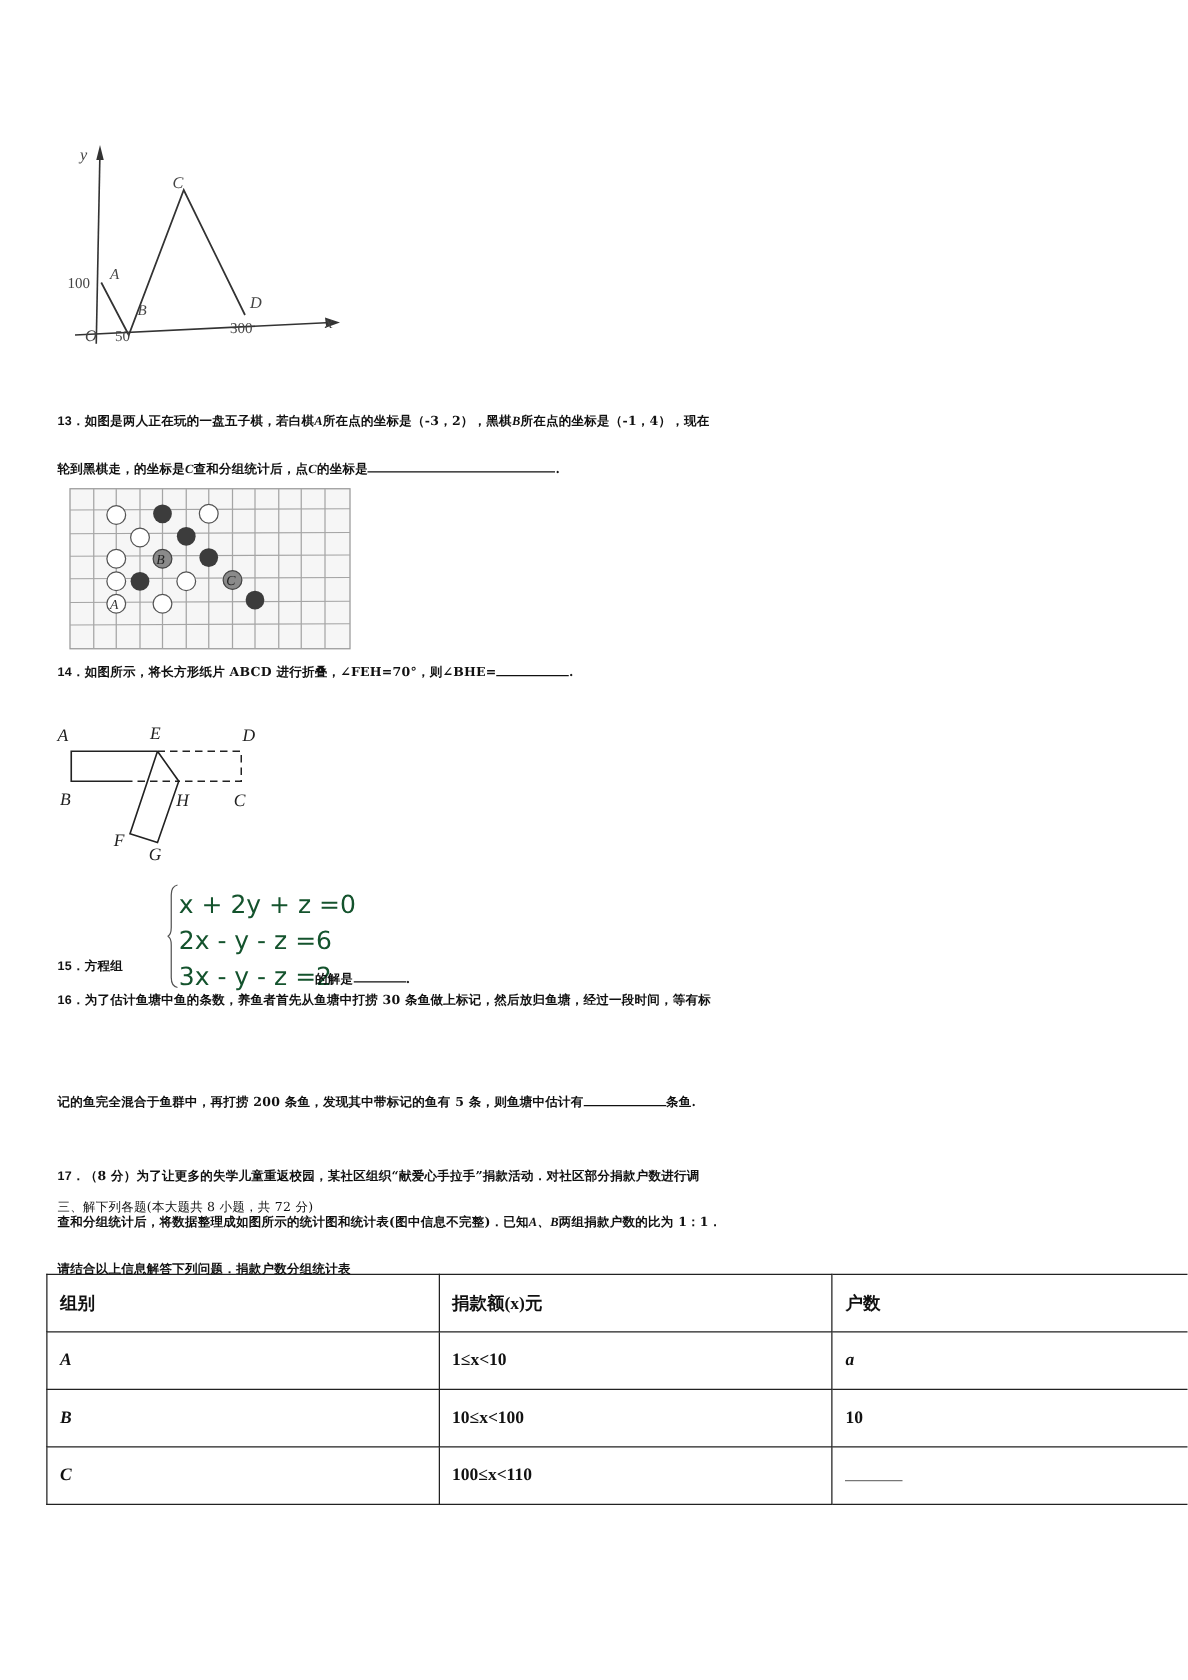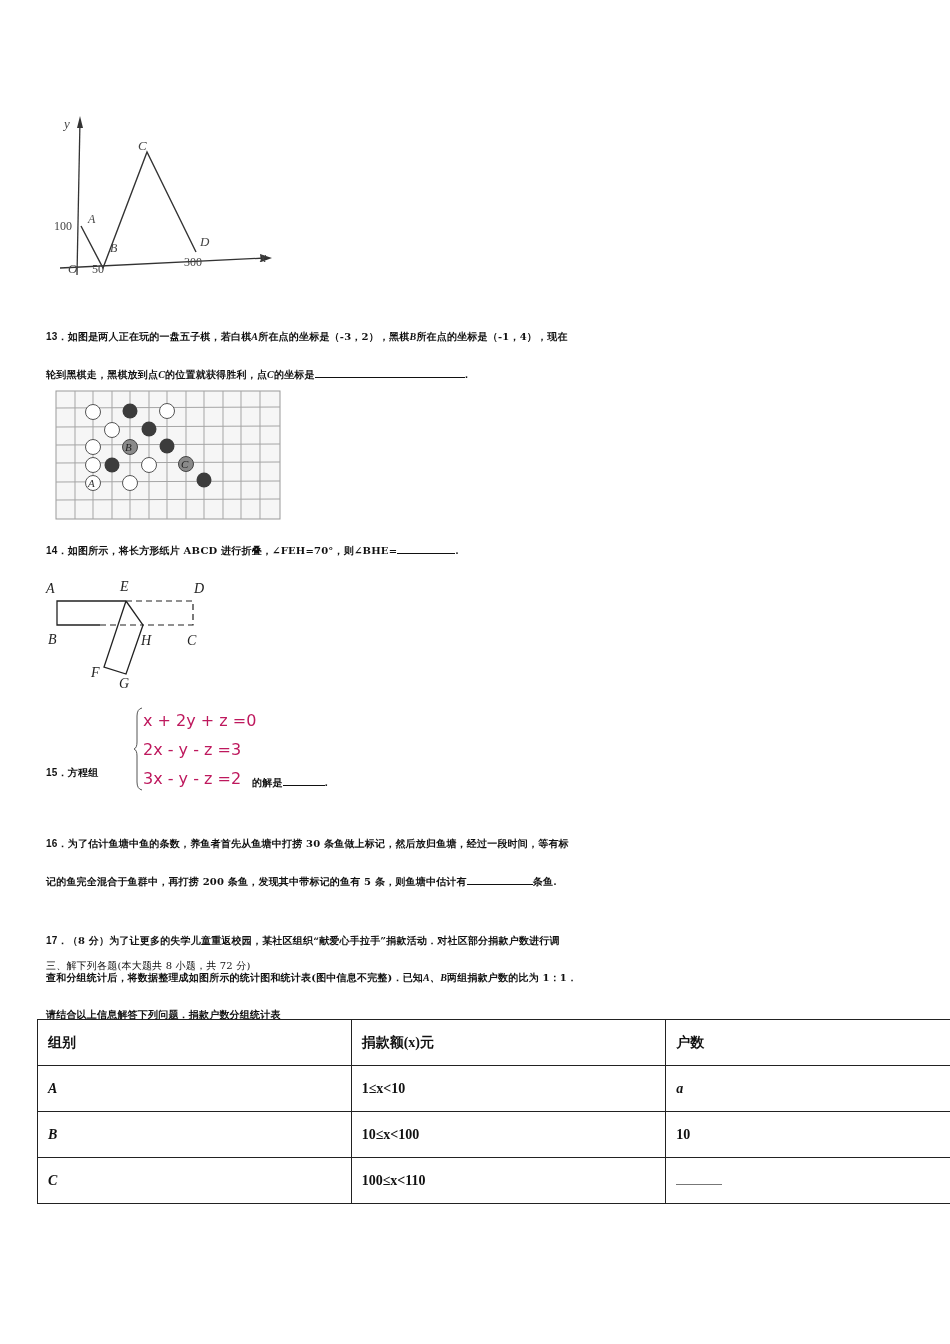--- a/index.html
+++ b/index.html
@@ -6,21 +6,21 @@
   body { width:950px; height:1344px; position:relative; overflow:hidden;
          font-family:"DejaVu Serif","Liberation Serif",serif; color:#111; }
   .abs { position:absolute; }
   .line { position:absolute; left:46px; font-size:10px; font-weight:bold; white-space:nowrap; letter-spacing:0.2px;margin-top:19px; }
   .line .n { font-family:"Liberation Sans","DejaVu Sans",sans-serif; font-weight:bold; }
   .it { font-style:italic; font-family:"Liberation Serif",serif; }
   .blank { display:inline-block; border-bottom:1px solid #111; height:1em; vertical-align:baseline; }
   svg text { font-family:"Liberation Serif",serif; }
   table.stats { position:absolute; left:37px; top:1019px; width:943px; border-collapse:collapse; font-size:14px; }
   table.stats td { border:1.5px solid #222; height:45px; padding:0 0 0 10px; vertical-align:middle; font-weight:bold; font-family:"Liberation Serif",serif; }
-  .eq { position:absolute; font-family:"DejaVu Sans","Liberation Sans",sans-serif; font-size:16px; color:#be185d; }
+  .eq { position:absolute; font-family:"DejaVu Sans","Liberation Sans",sans-serif; font-size:20px; color:#14532d; }
 </style>
 </head>
 <body>
 
 <svg class="abs" style="left:50px;top:110px" width="230" height="175" viewBox="0 0 230 175">
   <line x1="27" y1="165" x2="30" y2="10" stroke="#333" stroke-width="1.3"></line>
   <polygon points="30,6 27,18 33,18" fill="#333"></polygon>
   <line x1="10" y1="158" x2="215" y2="148" stroke="#333" stroke-width="1.3"></line>
   <polygon points="222,148 210,144 211,152" fill="#333"></polygon>
   <polyline points="31,116 53,158 97,42 146,142" fill="none" stroke="#333" stroke-width="1.4"></polyline>
@@ -33,21 +33,21 @@
   <text x="38" y="113" font-size="12" font-style="italic" fill="#444">A</text>
   <text x="60" y="142" font-size="12" font-style="italic" fill="#444">B</text>
   <text x="88" y="40" font-size="13" font-style="italic" fill="#444">C</text>
   <text x="150" y="136" font-size="13" font-style="italic" fill="#444">D</text>
 </svg>
 
 <div class="line" style="top:311px">
   <span class="n">13．</span><span>如图是两人正在玩的一盘五子棋，若白棋</span><span class="it">A</span><span>所在点的坐标是（-3，2），黑棋</span><span class="it">B</span><span>所在点的坐标是（-1，4），现在</span>
 </div>
 <div class="line" style="top:348px">
-  <span>轮到黑棋走，黑棋放到点</span><span class="it">C</span><span>的位置就获得胜利，点</span><span class="it">C</span><span>的坐标是</span><span class="blank" style="width:150px"></span><span>.</span>
+  <span>轮到黑棋走，的坐标是</span><span class="it">C</span><span>查和分组统计后，点</span><span class="it">C</span><span>的坐标是</span><span class="blank" style="width:150px"></span><span>.</span>
 </div>
 
 <svg class="abs" style="left:55px;top:390px" width="226" height="130" viewBox="0 0 226 130">
   <rect x="1" y="1" width="224" height="128" fill="#f6f6f6" stroke="#999" stroke-width="1"></rect>
   <g stroke="#a5a5a5" stroke-width="1">
     <line x1="1" y1="18" x2="225" y2="17"></line>
     <line x1="1" y1="37" x2="225" y2="36"></line>
     <line x1="1" y1="55" x2="225" y2="54"></line>
     <line x1="1" y1="73" x2="225" y2="72"></line>
     <line x1="1" y1="92" x2="225" y2="91"></line>
@@ -81,21 +81,21 @@
     <circle cx="57" cy="75" r="7.5"></circle>
     <circle cx="149" cy="90" r="7.5"></circle>
   </g>
   <circle cx="75" cy="57" r="7.5" fill="#8a8a8a" stroke="#444"></circle>
   <circle cx="131" cy="74" r="7.5" fill="#8a8a8a" stroke="#444"></circle>
   <text x="33" y="97" font-size="11" font-style="italic" fill="#333">A</text>
   <text x="70" y="61" font-size="11" font-style="italic" fill="#222">B</text>
   <text x="126" y="78" font-size="11" font-style="italic" fill="#222">C</text>
 </svg>
 
-<div class="line" style="top:524px">
+<div class="line" style="top:511px">
   <span class="n">14．</span><span>如图所示，将长方形纸片 ABCD 进行折叠，∠FEH=70°，则∠BHE=</span><span class="blank" style="width:58px"></span><span>.</span>
 </div>
 
 <svg class="abs" style="left:40px;top:572px" width="180" height="125" viewBox="0 0 180 125">
   <polyline points="86,29 17,29 17,53 60,53" fill="none" stroke="#222" stroke-width="1.3"></polyline>
   <polyline points="86,29 153,29 153,53 103,53" fill="none" stroke="#222" stroke-width="1.2" stroke-dasharray="6,4"></polyline>
   <line x1="60" y1="53" x2="103" y2="53" stroke="#222" stroke-width="1.2" stroke-dasharray="6,4"></line>
   <polyline points="86,29 103,53 86,102 64,95 86,29" fill="none" stroke="#222" stroke-width="1.3"></polyline>
   <text x="6" y="21" font-size="14" font-style="italic" fill="#222">A</text>
   <text x="80" y="19" font-size="14" font-style="italic" fill="#222">E</text>
@@ -107,27 +107,27 @@
   <text x="79" y="116" font-size="14" font-style="italic" fill="#222">G</text>
 </svg>
 
 <div class="line" style="top:747px">
   <span class="n">15．</span><span>方程组</span>
 </div>
 <svg class="abs" style="left:134px;top:706px" width="10" height="86" viewBox="0 0 10 86">
   <path d="M8,2 Q3,3 3,10 L3,36 Q3,42 0,43 Q3,44 3,50 L3,76 Q3,83 8,84" fill="none" stroke="#555" stroke-width="1"></path>
 </svg>
 <div class="eq" style="left:143px;top:711px">x + 2y + z =0</div>
-<div class="eq" style="left:143px;top:740px">2x -  y -  z =3</div>
+<div class="eq" style="left:143px;top:740px">2x -  y -  z =6</div>
 <div class="eq" style="left:143px;top:769px">3x -  y -  z =2</div>
 <div class="line" style="top:756px;left:252px">
   <span>的解是</span><span class="blank" style="width:42px"></span><span>.</span>
 </div>
 
-<div class="line" style="top:818px">
+<div class="line" style="top:774px">
   <span class="n">16．</span><span>为了估计鱼塘中鱼的条数，养鱼者首先从鱼塘中打捞 30 条鱼做上标记，然后放归鱼塘，经过一段时间，等有标</span>
 </div>
 <div class="line" style="top:855px">
   <span>记的鱼完全混合于鱼群中，再打捞 200 条鱼，发现其中带标记的鱼有 5 条，则鱼塘中估计有</span><span class="blank" style="width:66px"></span><span>条鱼.</span>
 </div>
 
 <div class="line" style="top:940px;font-weight:normal">三、解下列各题(本大题共 8 小题，共 72 分)</div>
 
 <div class="line" style="top:915px">
   <span class="n">17．</span><span>（8 分）为了让更多的失学儿童重返校园，某社区组织“献爱心手拉手”捐款活动．对社区部分捐款户数进行调</span>

